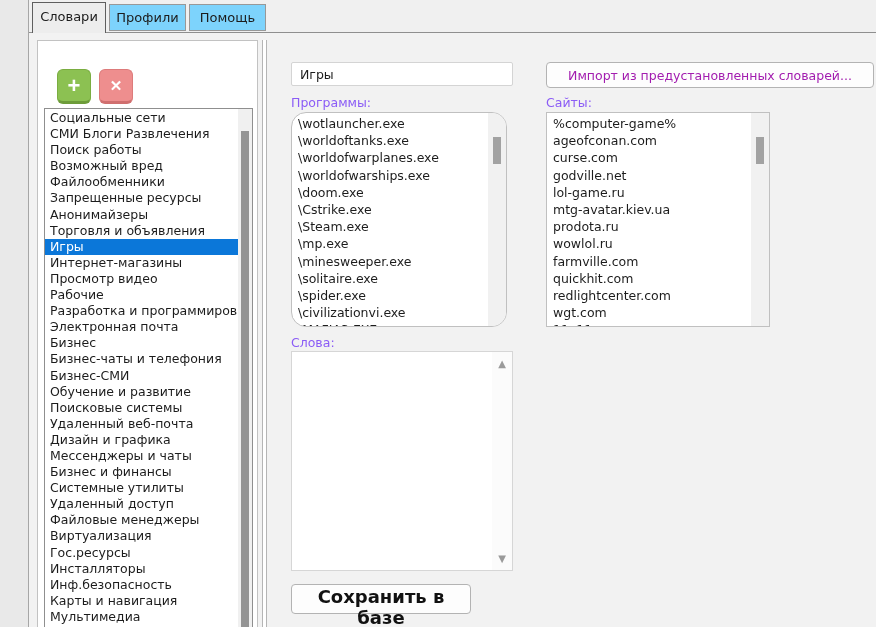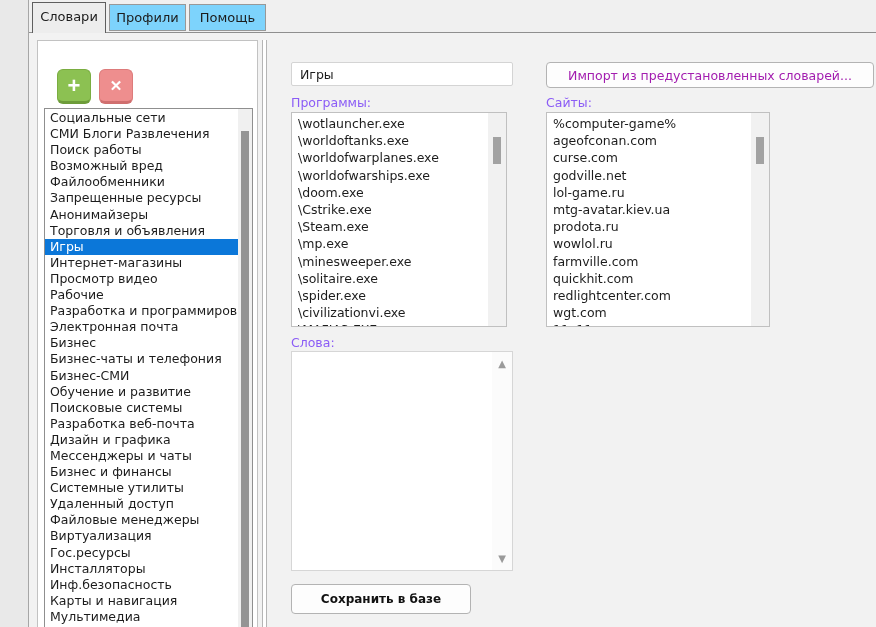--- a/index.html
+++ b/index.html
@@ -39,38 +39,38 @@
   
   .name-input{position:absolute;left:262px;top:62px;width:222px;height:24px;border:1px solid #d4d4d4;
               background:#fff;padding:0 8px;box-sizing:border-box;font:inherit;color:#1c1c1c;border-radius:2px;}
   .import-btn{position:absolute;left:517px;top:62px;width:328px;height:26px;border:1px solid #b3b3b3;
               border-radius:4px;background:#fdfdfd;font:inherit;cursor:pointer;color:#a21caf;}
   .lbl{position:absolute;color:#8b5cf6;}
   .lbl-programs{left:262px;top:95px;}
   .lbl-sites{left:517px;top:95px;}
   .lbl-words{left:262px;top:335px;}
   .listbox{position:absolute;border:1px solid #c0c0c0;background:#fff;box-sizing:border-box;overflow:hidden;}
-  .lb-programs{left:262px;top:112px;width:216px;height:215px;}
+  .lb-programs{left:262px;top:112px;width:216px;height:215px;border-radius:15px;}
   .lb-sites{left:517px;top:112px;width:224px;height:215px;}
   .lb-rows{position:absolute;left:0;top:2px;right:18px;bottom:0;overflow:hidden;}
   .lb-row{height:17.2px;line-height:17px;padding-left:6px;white-space:nowrap;overflow:hidden;cursor:default;}
   .lb-scroll{position:absolute;right:0;top:0;bottom:0;width:18px;background:#f1f1f1;}
   .lb-scroll .thumb{position:absolute;left:5px;width:8px;top:24px;height:27px;background:#a2a2a2;}
   
   .words-wrap{position:absolute;left:262px;top:351px;width:222px;height:220px;border:1px solid #d6d6d6;
               background:#fff;box-sizing:border-box;}
   .words-wrap textarea{position:absolute;left:0;top:0;width:196px;height:100%;border:none;resize:none;
               outline:none;font:inherit;padding:4px 6px;box-sizing:border-box;overflow:hidden;}
   .words-scroll{position:absolute;right:0;top:0;bottom:0;width:20px;background:#fbfbfb;}
   .scroll-arrow{position:absolute;left:0;width:20px;text-align:center;color:#9a9a9a;font-size:10px;cursor:pointer;}
   .arrow-up{top:6px;}
   .arrow-down{bottom:6px;}
   
   .save-btn{position:absolute;left:262px;top:584px;width:180px;height:30px;border:1px solid #b3b3b3;
-            border-radius:4px;background:#fdfdfd;font-family:inherit;font-size:12px;font-weight:bold;
+            border-radius:4px;background:#fdfdfd;font-family:inherit;font-size:18px;font-weight:bold;
             color:#111;cursor:pointer;}
 </style>
 </head>
 <body>
 
 <div class="app">
 
   <div class="tabbar">
     <div class="tab tab-1 active">Словари</div>
     <div class="tab tab-2">Профили</div>
@@ -99,21 +99,21 @@
           <div class="cat-item">Интернет-магазины</div>
           <div class="cat-item">Просмотр видео</div>
           <div class="cat-item">Рабочие</div>
           <div class="cat-item">Разработка и программирование</div>
           <div class="cat-item">Электронная почта</div>
           <div class="cat-item">Бизнес</div>
           <div class="cat-item">Бизнес-чаты и телефония</div>
           <div class="cat-item">Бизнес-СМИ</div>
           <div class="cat-item">Обучение и развитие</div>
           <div class="cat-item">Поисковые системы</div>
-          <div class="cat-item">Разработка веб-почта</div>
+          <div class="cat-item">Удаленный веб-почта</div>
           <div class="cat-item">Дизайн и графика</div>
           <div class="cat-item">Мессенджеры и чаты</div>
           <div class="cat-item">Бизнес и финансы</div>
           <div class="cat-item">Системные утилиты</div>
           <div class="cat-item">Удаленный доступ</div>
           <div class="cat-item">Файловые менеджеры</div>
           <div class="cat-item">Виртуализация</div>
           <div class="cat-item">Гос.ресурсы</div>
           <div class="cat-item">Инсталляторы</div>
           <div class="cat-item">Инф.безопасность</div>

